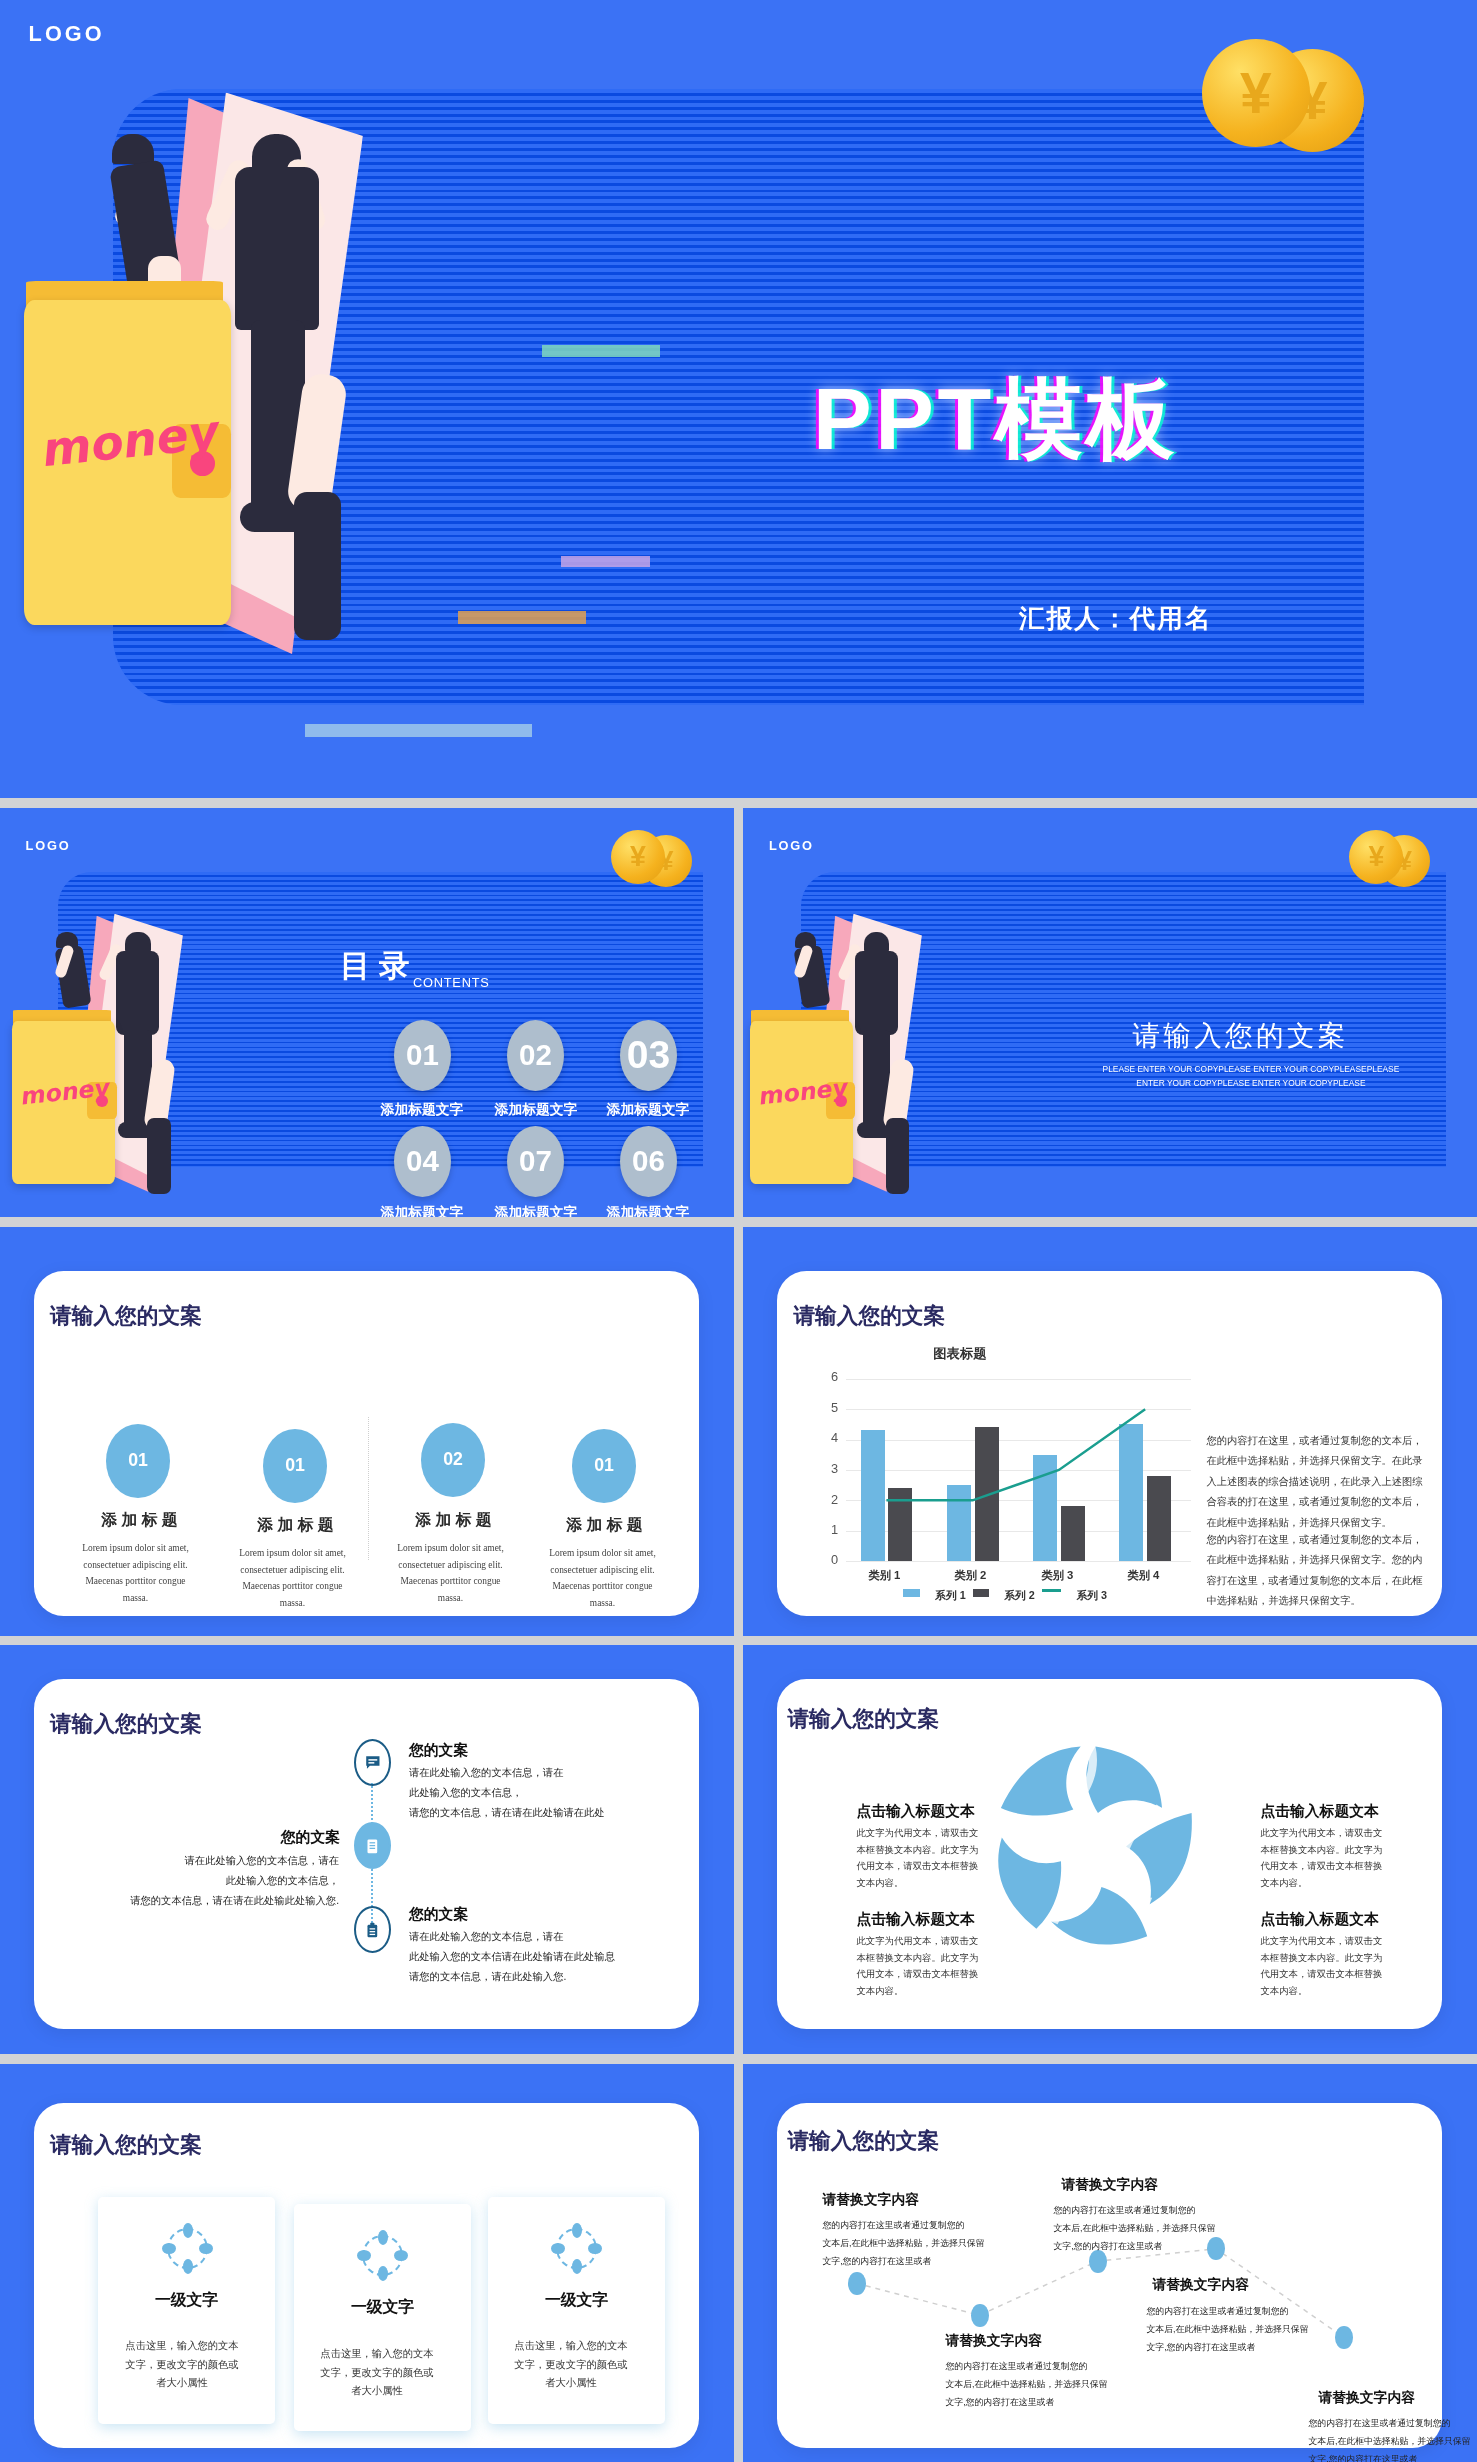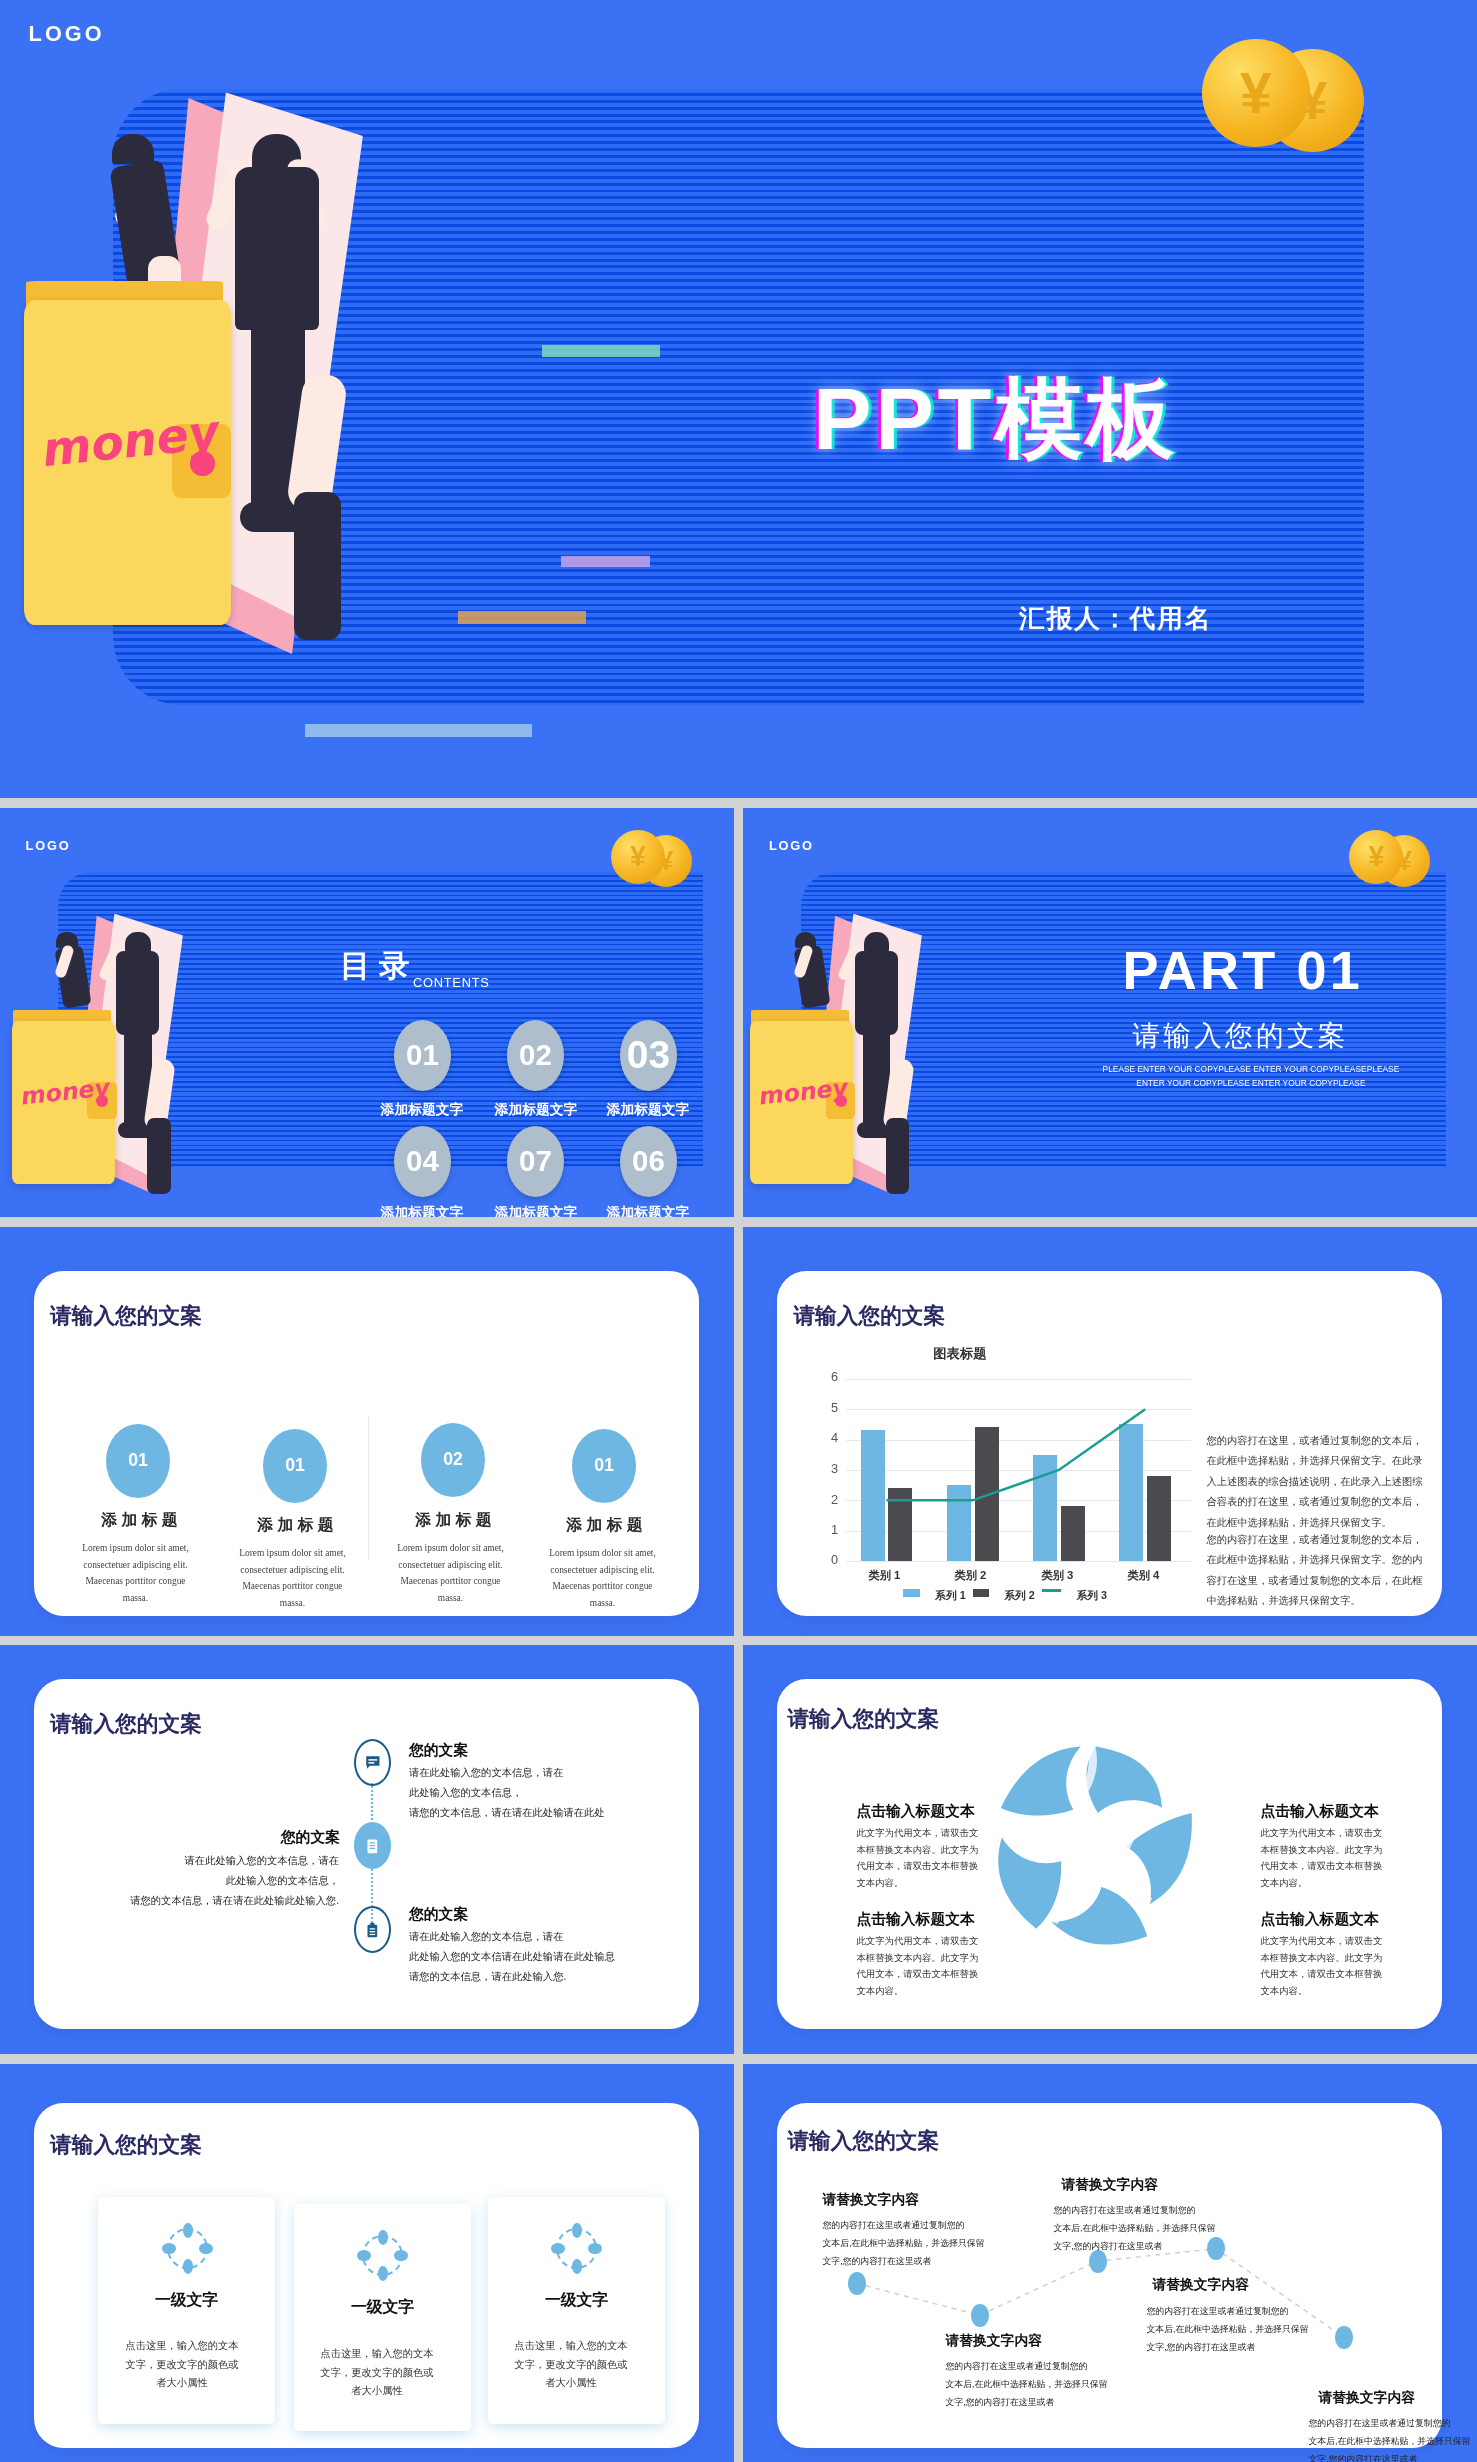--- a/index.html
+++ b/index.html
@@ -243,21 +243,20 @@
 
       <div class="coins" style="left:603px; top:19.7px; width:98px; height:79px;">
         <div class="coin" style="left:32px; top:7.9px; width:52px; height:52px;">
           <div class="yen" style="font-size:27px;">¥</div>
         </div>
         <div class="coin" style="left:3px; top:2.5px; width:54px; height:54px;">
           <div class="yen" style="font-size:28.6px;">¥</div>
         </div>
       </div>
 
-      <div class="tx" style="left:379px; top:131px; color:#fff; font-size:54px; font-weight:bold; letter-spacing:.06em;">PART 01</div>
       <div class="tx" style="left:389px; top:209px; color:#fff; font-size:27.6px; letter-spacing:.12em;">请输入您的文案</div>
       <div class="tx center" style="left:355px; top:254px; width:305px; color:#fff; font-size:8.4px; line-height:1.7;">PLEASE ENTER YOUR COPYPLEASE ENTER YOUR COPYPLEASEPLEASE ENTER YOUR COPYPLEASE ENTER YOUR COPYPLEASE</div>
     </div>
   </div>
 
   <div class="row">
 
     <div class="slide" style="height:409px; max-width:734px;">
       <div class="white" style="left:34px; top:44px; width:665px; height:345px;"></div>
       <div class="ptitle" style="left:50px; top:74px; font-size:21.7px;">请输入您的文案</div>

